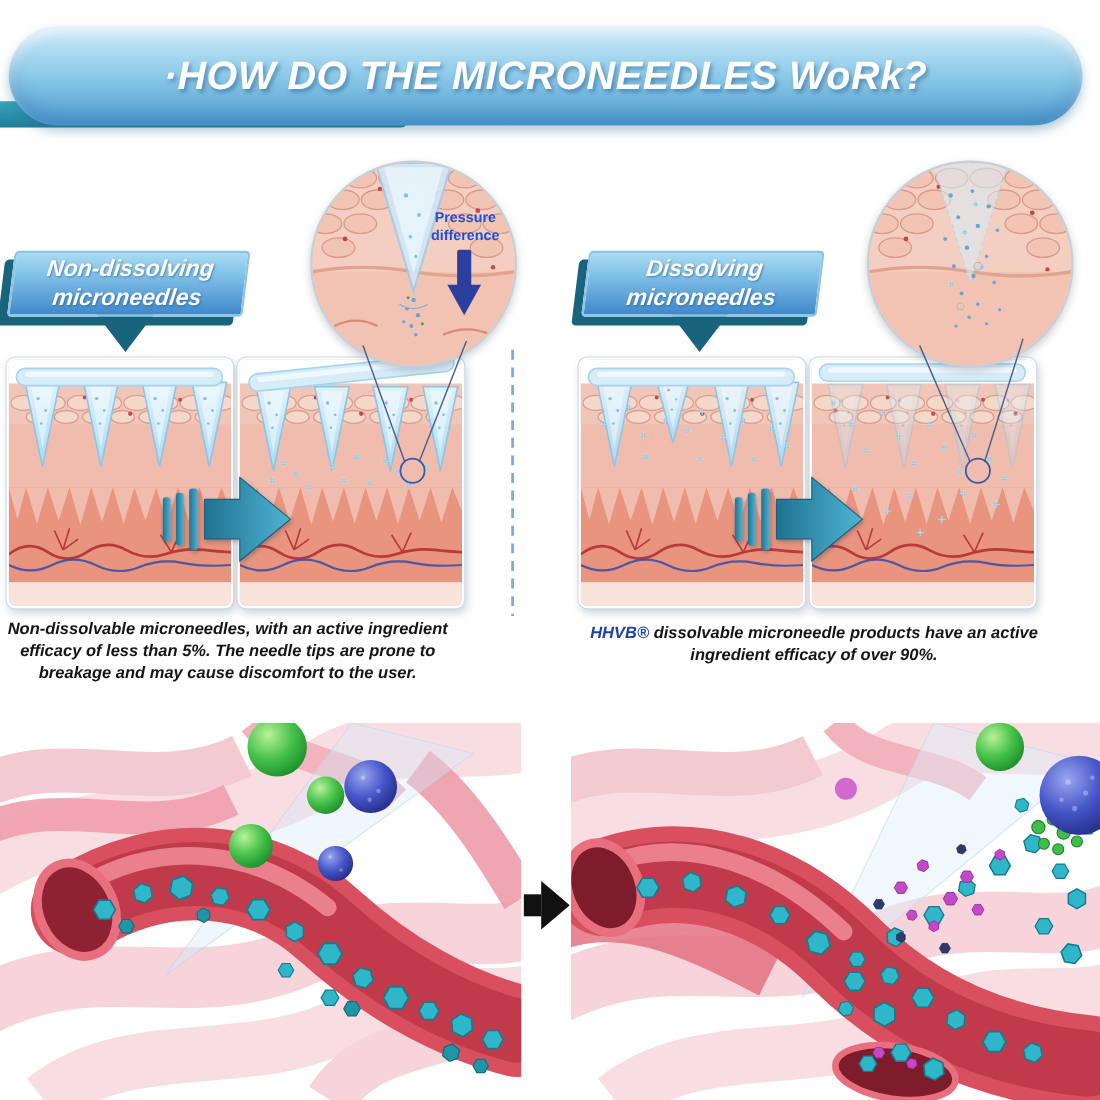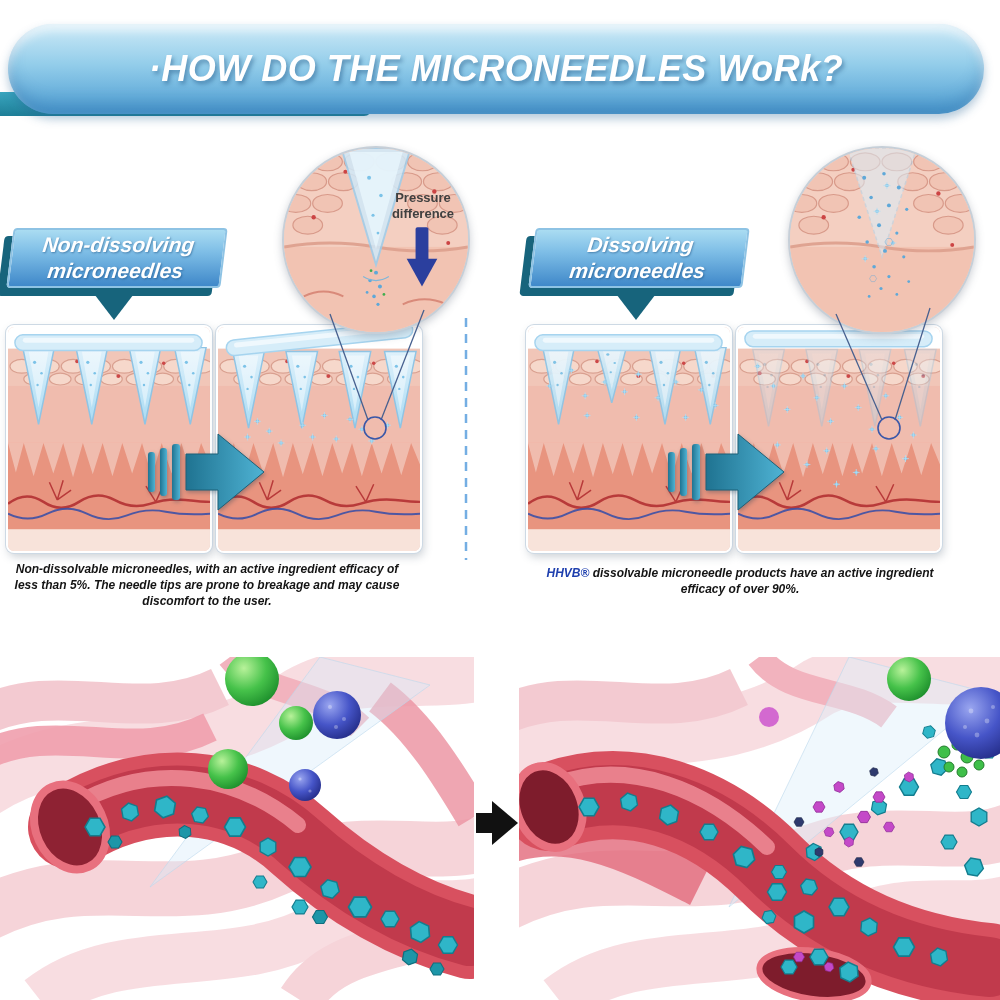--- a/index.html
+++ b/index.html
@@ -48,25 +48,25 @@
   .flow-arrow-right { left:666px; top:424px; }
 
   
   .inset { position:absolute; width:188px; height:188px; border-radius:50%; overflow:hidden;
            border:2px solid #c6cfd8; background:#f4cfc1; z-index:3;
            box-shadow:0 3px 8px rgba(80,90,110,.3); }
   .inset-left { left:282px; top:146px; }
   .inset-right { left:788px; top:146px; }
   .inset svg { position:absolute; inset:0; width:100%; height:100%; }
   .inset-annotation { position:absolute; left:96px; top:42px; width:86px; text-align:center;
-                      font-weight:bold; font-size:13px; color:#404040; line-height:1.2; }
+                      font-weight:bold; font-size:13px; color:#1d4ed8; line-height:1.2; }
 
   
   .caption { position:absolute; font-style:italic; font-weight:bold; color:#141414;
-             text-align:center; font-size:12px; line-height:1.32; }
+             text-align:center; font-size:15px; line-height:1.32; }
   .caption-left { left:6px; top:562px; width:402px; }
   .caption-right { left:530px; top:566px; width:420px; }
   .brand { color:#1e3fae; }
 
   
   .bio-panel { position:absolute; height:343px; overflow:hidden; background:#fff; }
   .bio-left  { left:0;   top:657px; width:474px; }
   .bio-right { left:519px; top:657px; width:481px; }
   .bio-panel svg { display:block; width:100%; height:100%; }
   .mid-arrow { position:absolute; left:476px; top:800px; width:42px; height:46px; z-index:4; }

